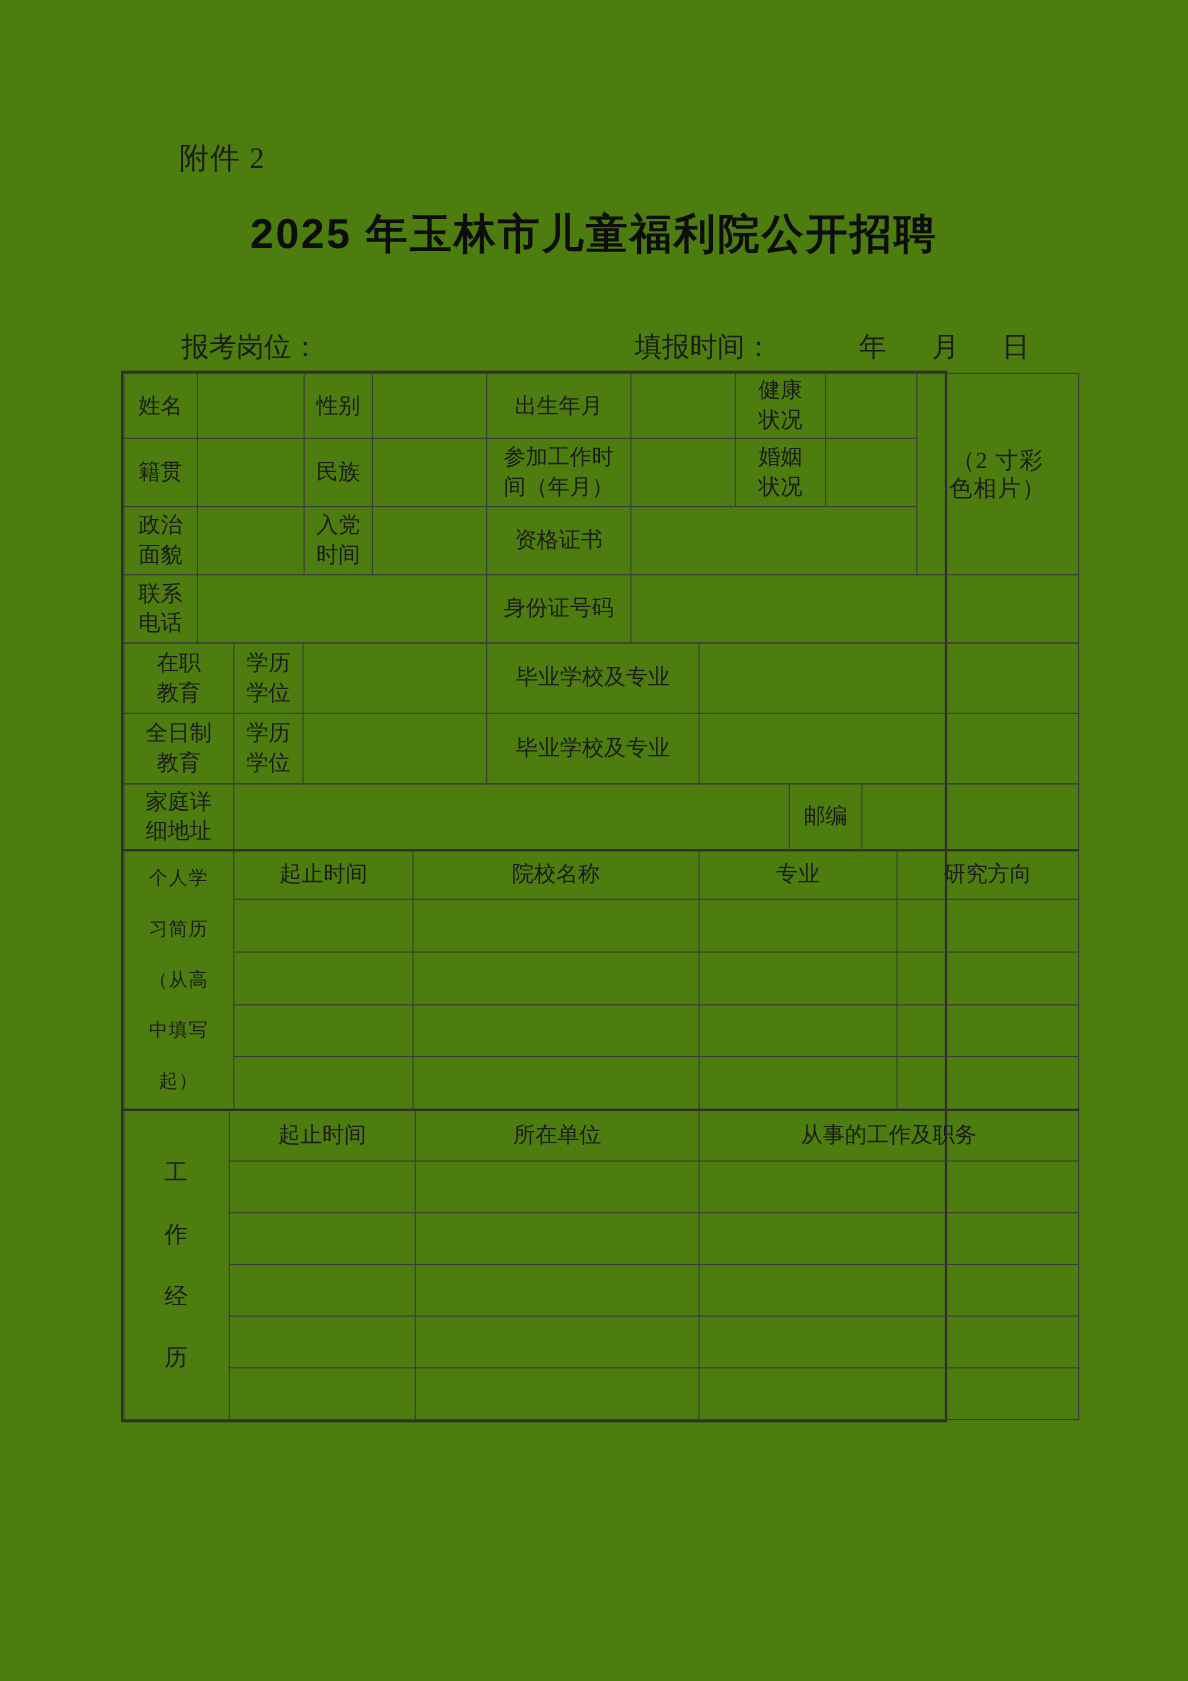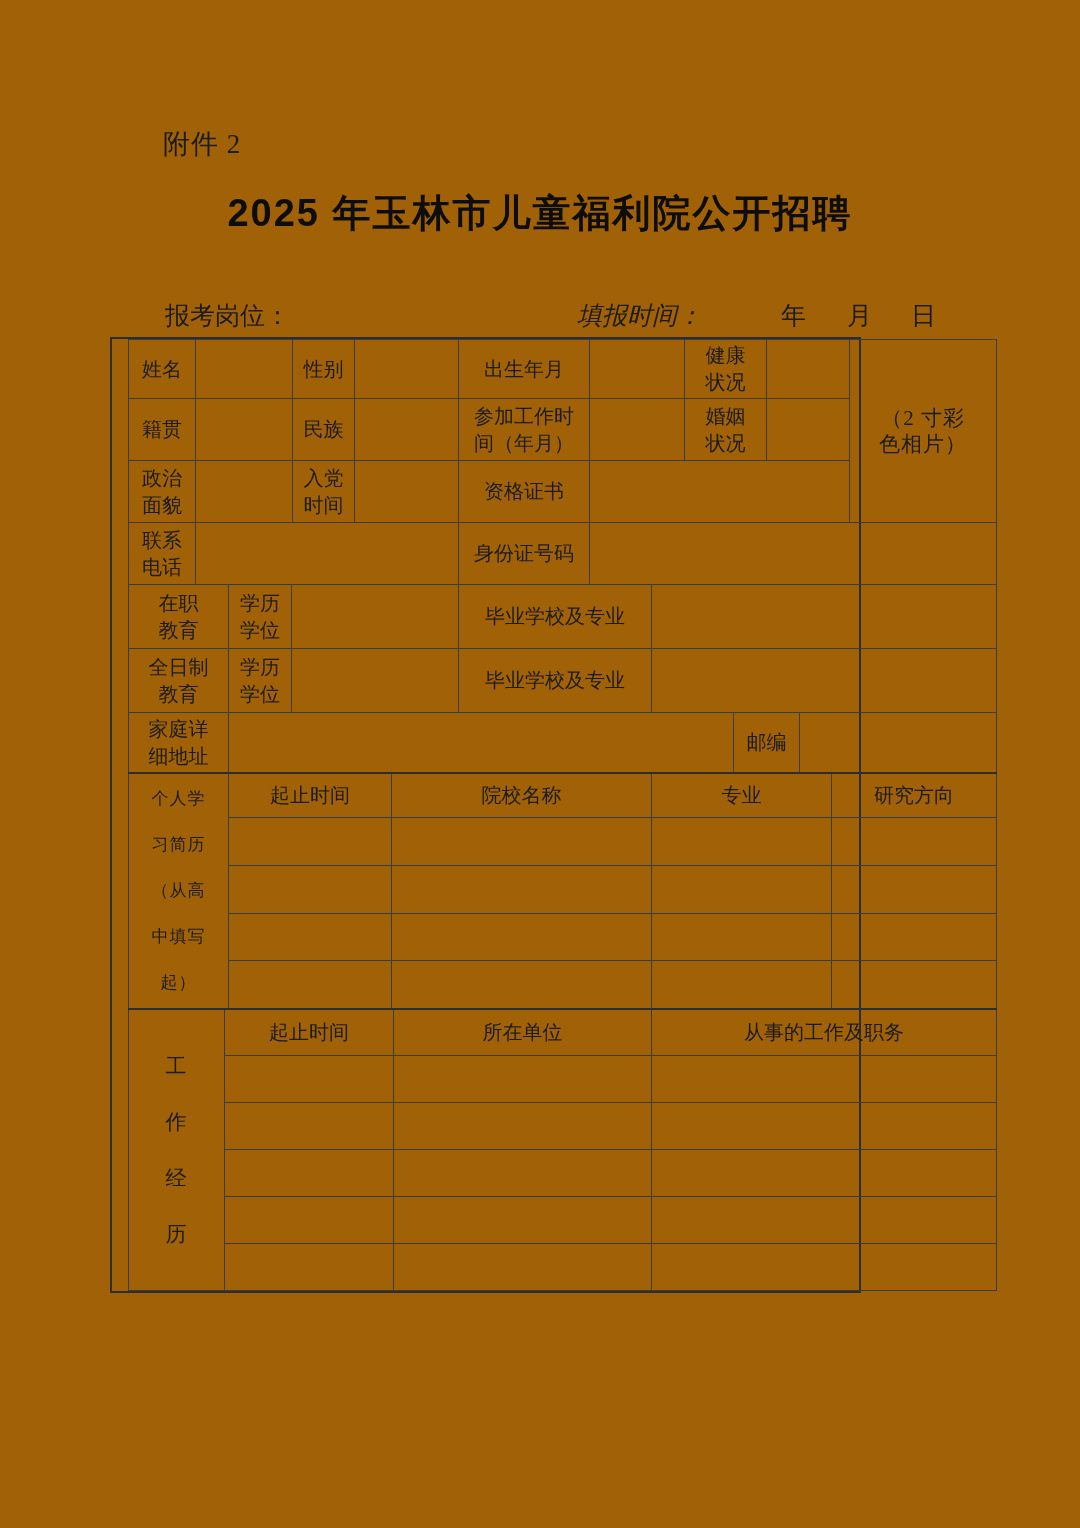--- a/index.html
+++ b/index.html
@@ -2,45 +2,44 @@
 <html><head>
 <meta charset="utf-8">
 <style>
   * { margin:0; padding:0; box-sizing:border-box; }
   html,body { background:#ffffff; }
   body {
     width:1080px; height:1528px;
     font-family:"Liberation Serif","DejaVu Serif",serif;
     color:#1b1b1b;
   }
-  .sheet { position:relative; width:1080px; height:1528px; background:#a16207; overflow:hidden; }
+  .sheet { position:relative; width:1080px; height:1528px; background:#4d7c0f; overflow:hidden; }
 
   .attachment {
     position:absolute; top:126px; left:163px;
     font-size:27px; letter-spacing:1px;
   }
   .title {
     position:absolute; top:186px; left:0; width:1080px;
     text-align:center;
     font-family:"Liberation Sans","DejaVu Sans",sans-serif;
     font-weight:800; font-size:38px; line-height:54px; color:#0d0d0d;
     letter-spacing:2px;
   }
   .meta { position:absolute; top:299px; left:165px; width:812px; height:36px; font-size:25px; }
   .meta span { position:absolute; top:0; white-space:nowrap; }
   .meta .pos   { left:0; }
-  .meta .fill  { left:412px;font-style:italic; }
+  .meta .fill  { left:412px; }
   .meta .yr    { left:616px; }
   .meta .mo    { left:682px; }
   .meta .dy    { left:746px; }
 
   .table-wrap {
     position:absolute; top:337px; left:110px; width:751px;
     border:2px solid #2e2e2e;
-    padding-left:16px;
   }
   table {
     width:100%; table-layout:fixed; border-collapse:collapse;
     margin-top:-1px;
   }
   table:first-child { margin-top:0; }
   td, th {
     border:1px solid #3c3c3c;
     text-align:center; vertical-align:middle;
     font-size:20px; line-height:27px; font-weight:normal;

